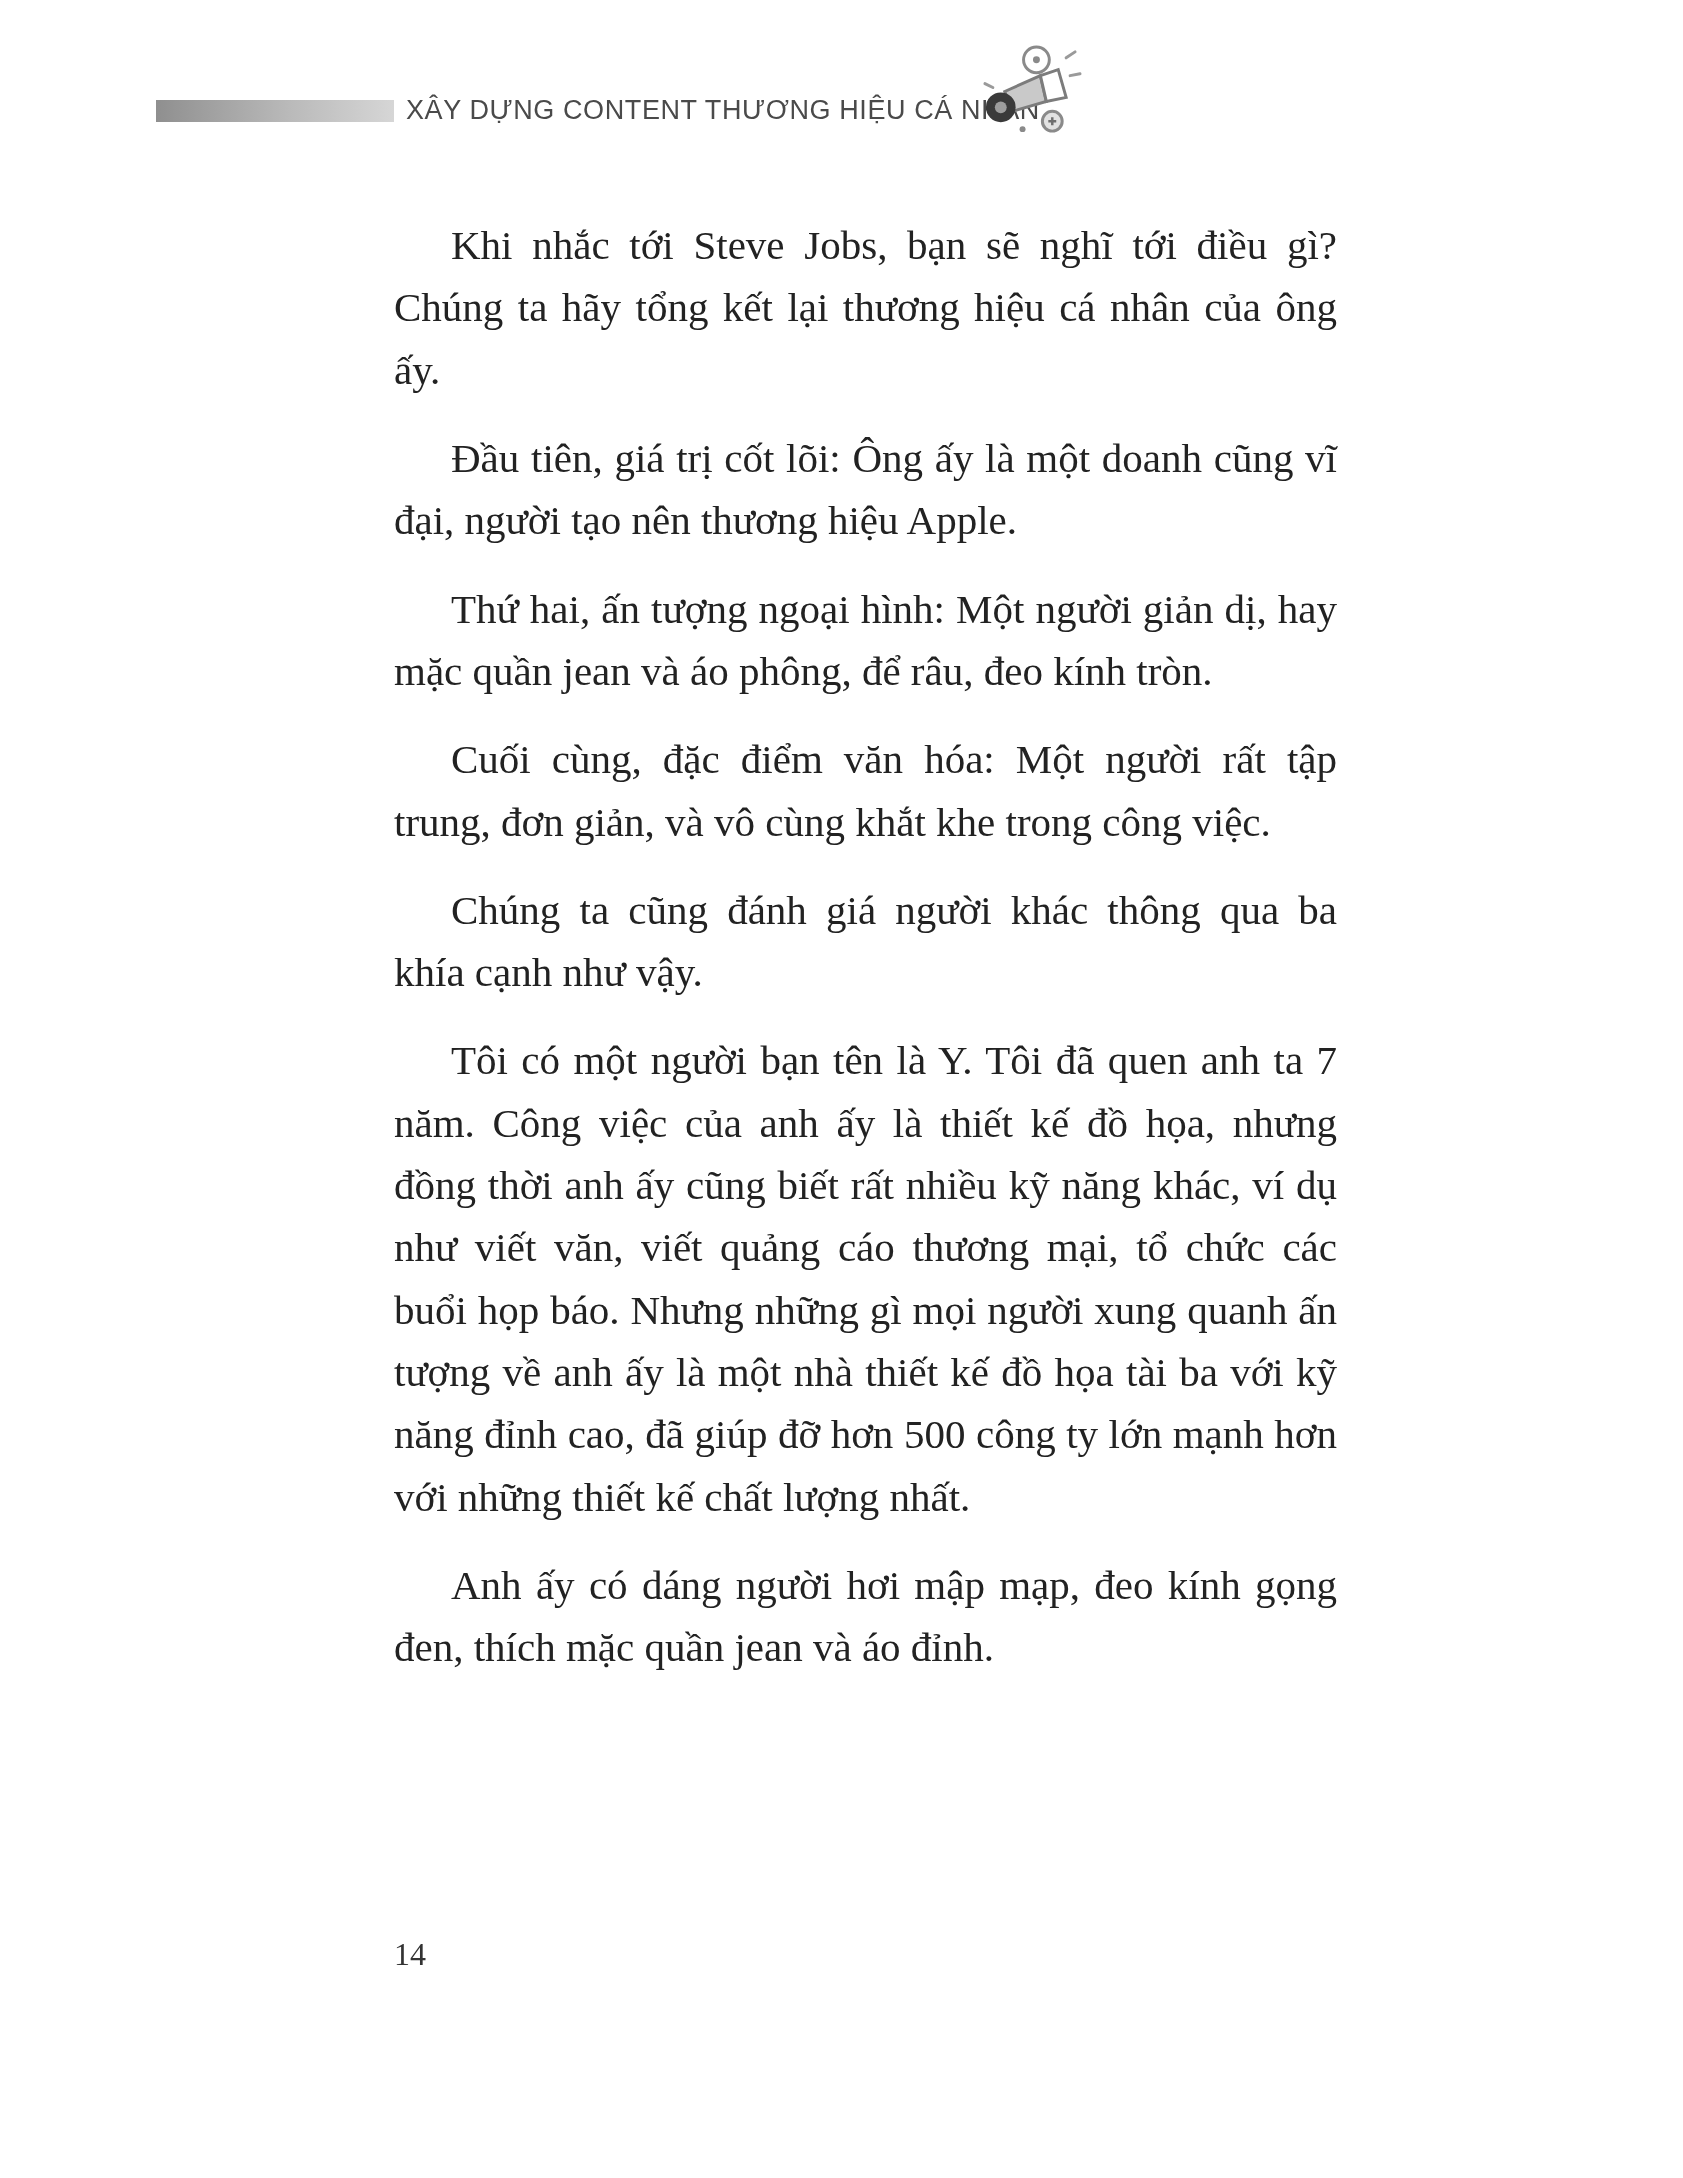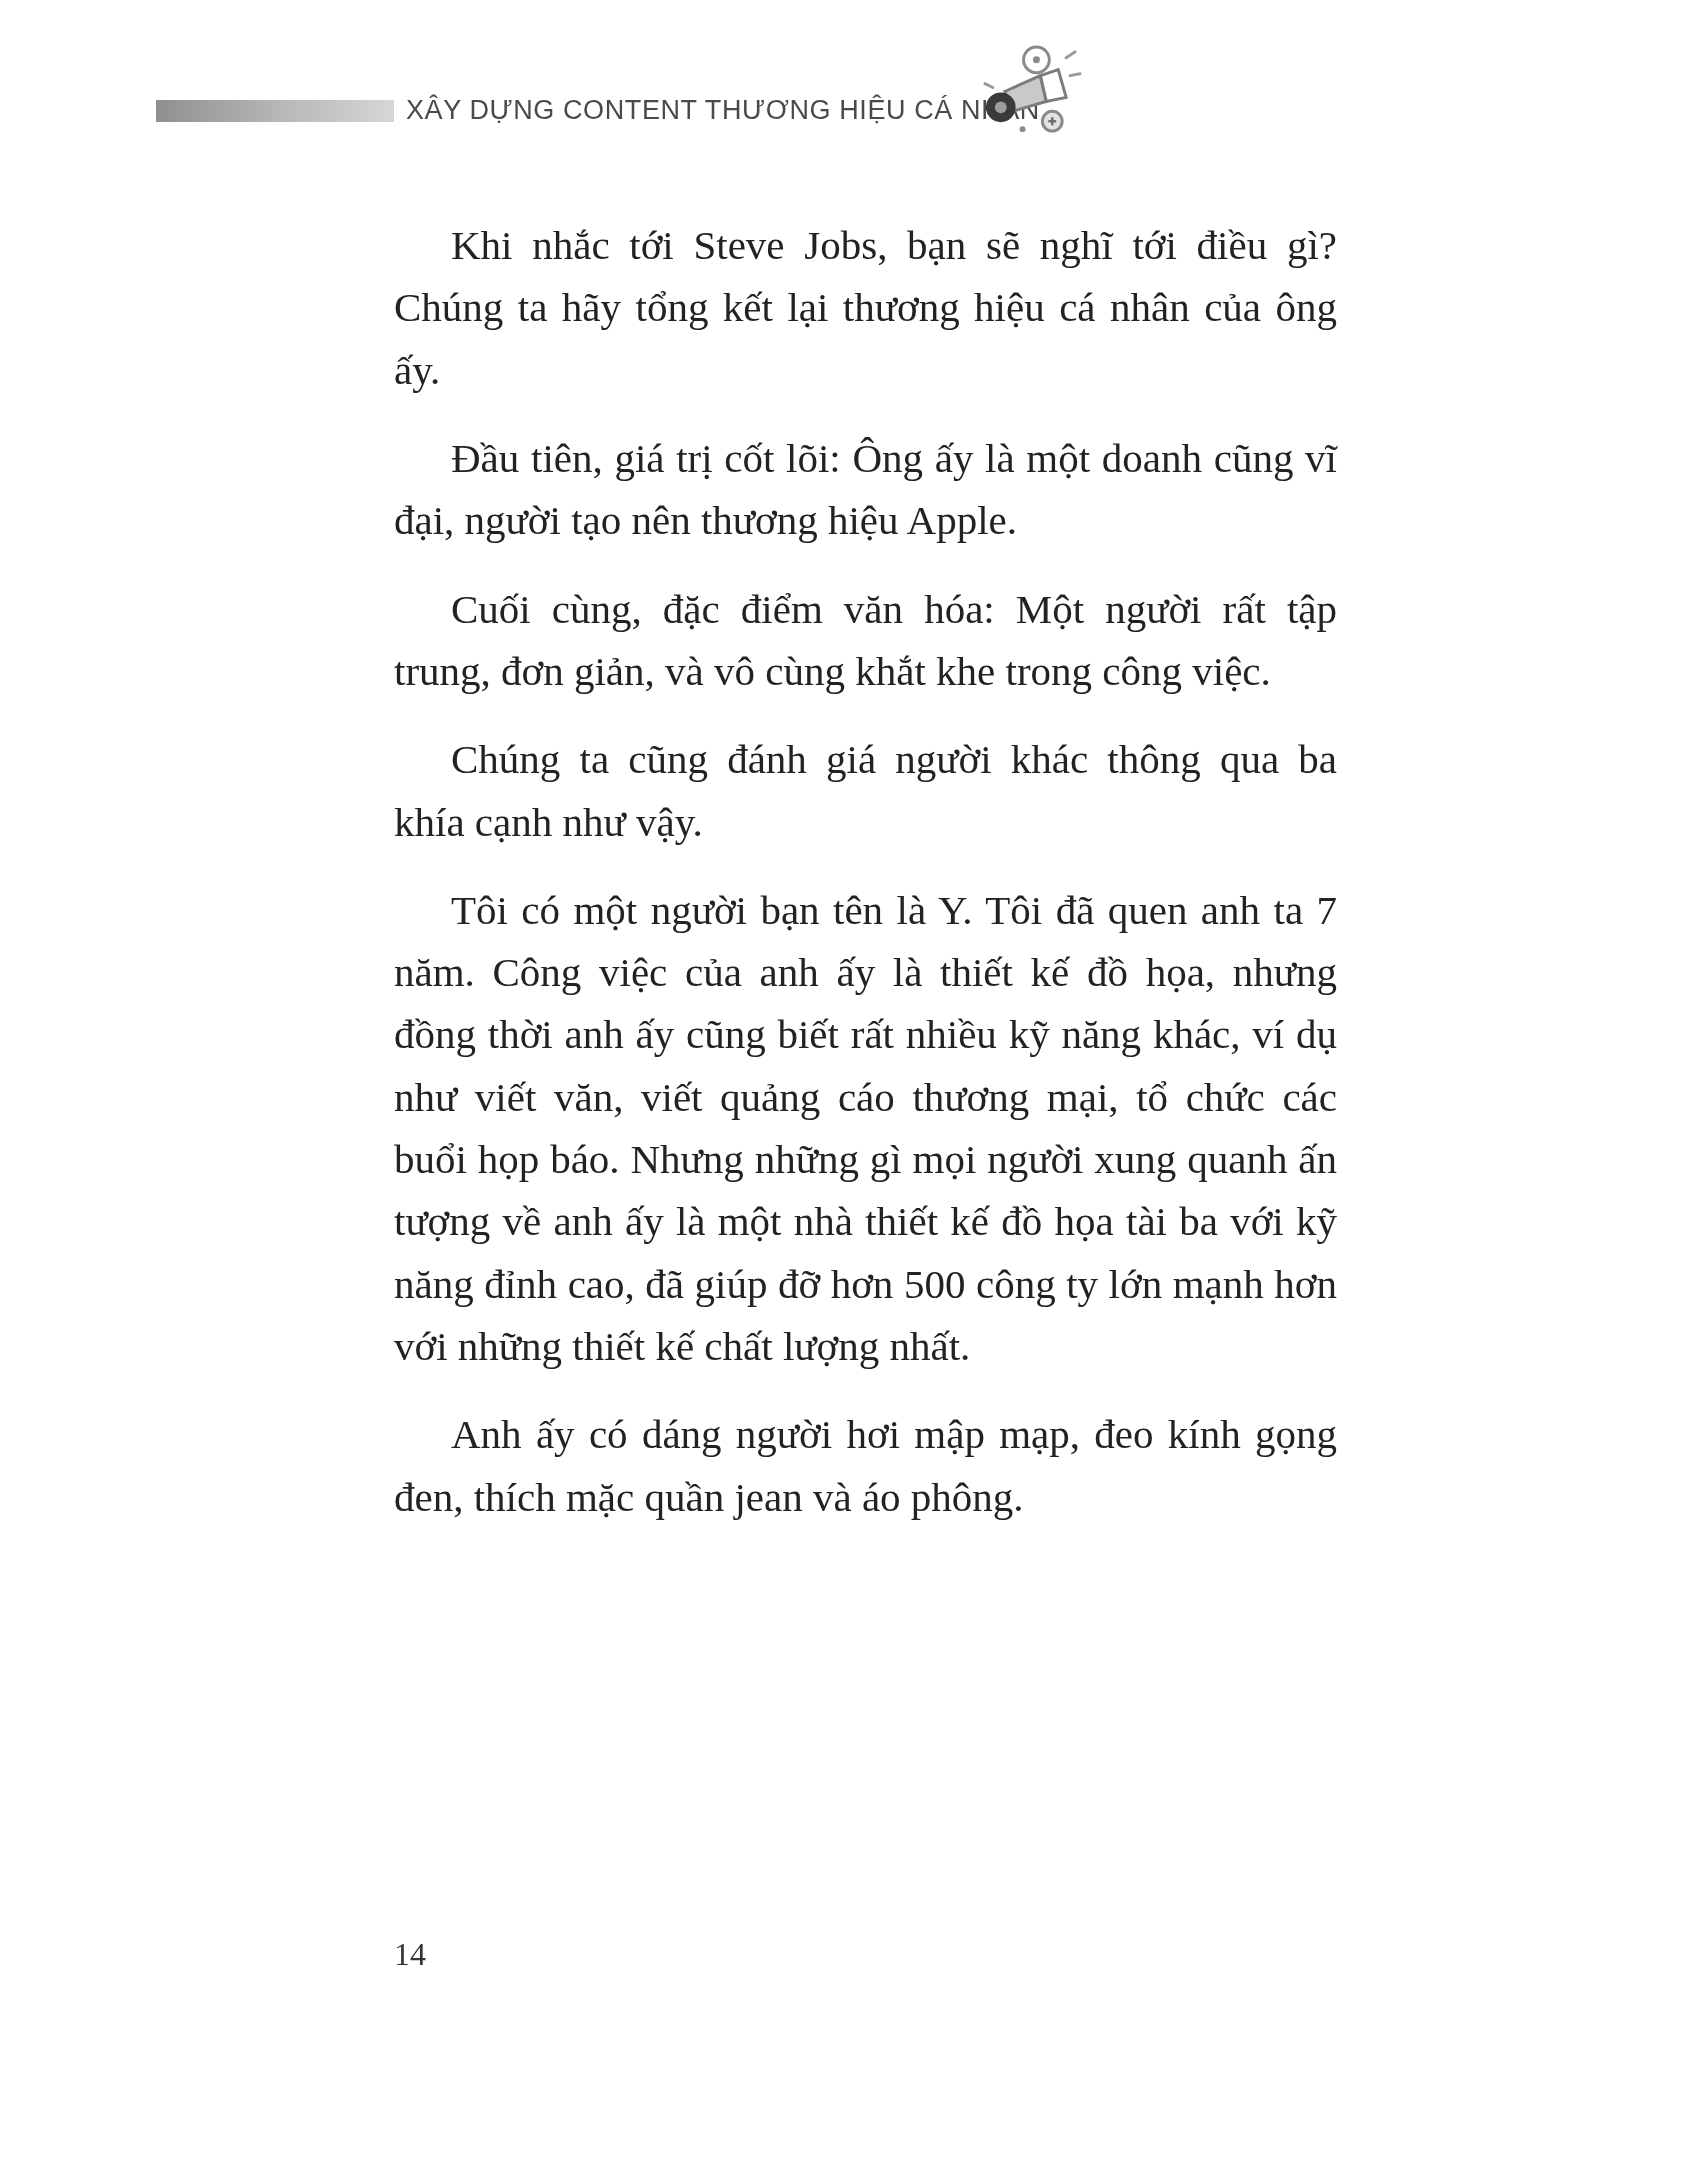--- a/index.html
+++ b/index.html
@@ -101,24 +101,25 @@
       <path d="M92 18 L101 12" stroke="#9a9a9a" stroke-width="3" stroke-linecap="round"></path>
       <path d="M96 36 L106 34" stroke="#9a9a9a" stroke-width="3" stroke-linecap="round"></path>
       <path d="M10 44 L18 48" stroke="#9a9a9a" stroke-width="3" stroke-linecap="round"></path>
       <circle cx="48" cy="90" r="3" fill="#8a8a8a"></circle>
     </svg>
   </span>
 
   <main class="page-body">
     <p>Khi nhắc tới Steve Jobs, bạn sẽ nghĩ tới điều gì? Chúng ta hãy tổng kết lại thương hiệu cá nhân của ông ấy.</p>
     <p>Đầu tiên, giá trị cốt lõi: Ông ấy là một doanh cũng vĩ đại, người tạo nên thương hiệu Apple.</p>
+    <p>Thứ hai, ấn tượng ngoại hình: Một người giản dị, hay mặc quần jean và áo phông, để râu, đeo kính tròn.</p>
     <p>Cuối cùng, đặc điểm văn hóa: Một người rất tập trung, đơn giản, và vô cùng khắt khe trong công việc.</p>
     <p>Chúng ta cũng đánh giá người khác thông qua ba khía cạnh như vậy.</p>
     <p>Tôi có một người bạn tên là Y. Tôi đã quen anh ta 7 năm. Công việc của anh ấy là thiết kế đồ họa, nhưng đồng thời anh ấy cũng biết rất nhiều kỹ năng khác, ví dụ như viết văn, viết quảng cáo thương mại, tổ chức các buổi họp báo. Nhưng những gì mọi người xung quanh ấn tượng về anh ấy là một nhà thiết kế đồ họa tài ba với kỹ năng đỉnh cao, đã giúp đỡ hơn 500 công ty lớn mạnh hơn với những thiết kế chất lượng nhất.</p>
-    <p>Anh ấy có dáng người hơi mập mạp, đeo kính gọng đen, thích mặc quần jean và áo phông.</p>
+    <p>Anh ấy có dáng người hơi mập mạp, đeo kính gọng đen, thích mặc quần jean và áo đỉnh.</p>
   </main>
 
   <footer class="page-footer">
     <span class="page-number">14</span>
   </footer>
 
 </div>
 
 
 </body></html>

